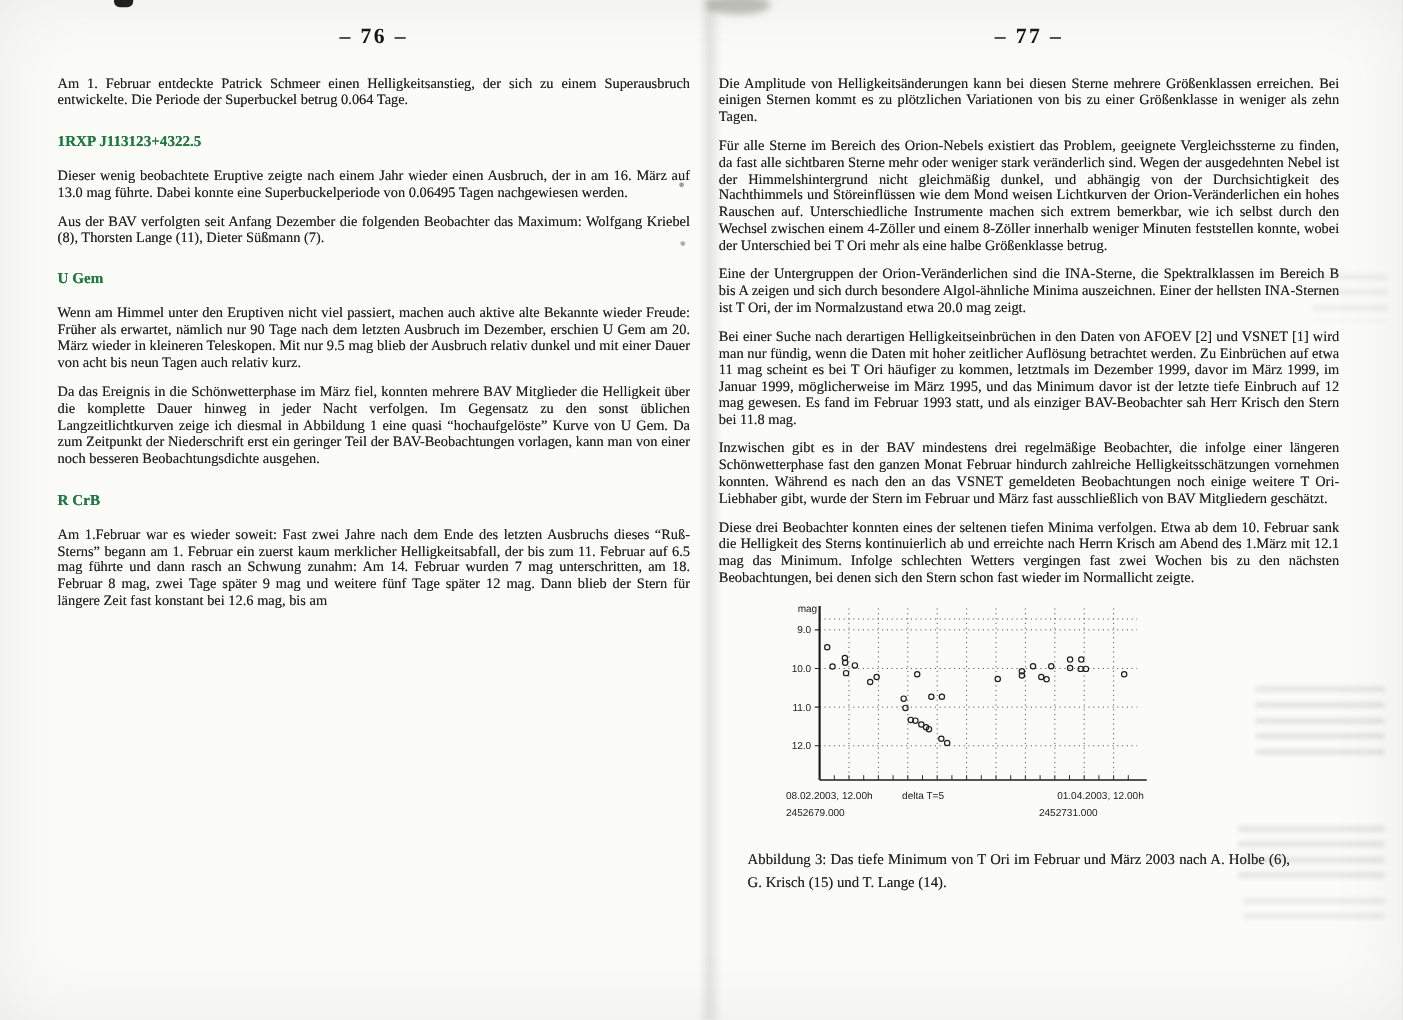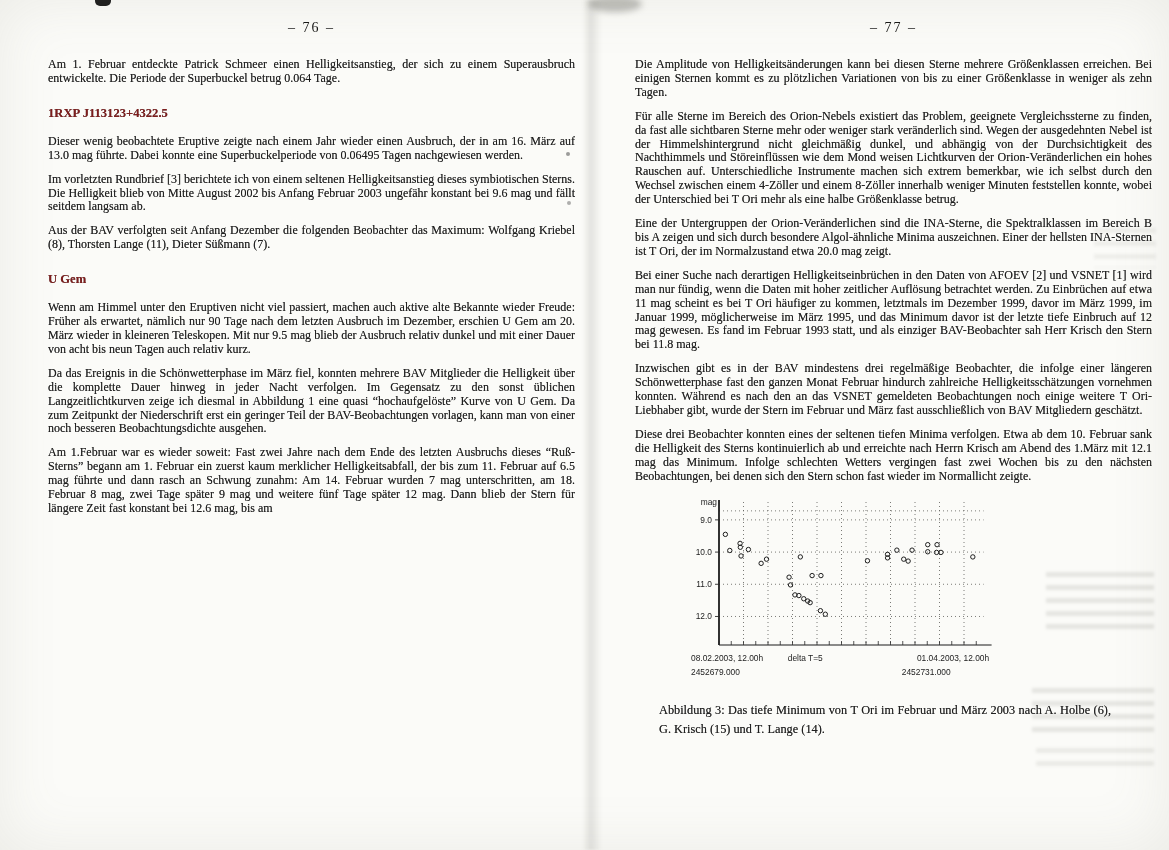--- a/index.html
+++ b/index.html
@@ -8,32 +8,32 @@
     background:#fbfbf8;
     font-family:"Liberation Serif", serif;
     color:#1f1f1f;
   }
   .scan::after{ 
     content:""; position:absolute; inset:0; pointer-events:none;
     box-shadow: inset 0 0 60px rgba(120,120,110,0.12);
   }
   .page{position:absolute; top:20px;}
   .page-left{left:48px; width:527px;}
-  .page-right{left:635px; width:517px;}
+  .page-right{left:599px; width:517px;}
   .page-num{
-    text-align:center; font-weight:normal; font-size:14px; letter-spacing:2px;
+    text-align:center; font-weight:bold; font-size:18px; letter-spacing:2px;
     margin-bottom:22px; color:#151515;
   }
   .page-body{ }
   .para{
     margin:0 0 10px 0; font-size:12px; line-height:1.16; text-align:justify;
     text-shadow:0 0 .35px rgba(20,20,20,.6);
   }
   .heading{
-    margin:20px 0 14px 0; font-size:12.6px; font-weight:bold; color:#7f1d1d;
+    margin:20px 0 14px 0; font-size:12.6px; font-weight:bold; color:#15803d;
     text-shadow:0 0 .35px rgba(20,20,20,.6);
   }
   .chart-wrap{ margin:12px 0 2px 50px; }
   .caption{
     margin:10px 0 11px 24px; width:452px; font-size:12.3px; line-height:1.5;
     text-align:justify; text-shadow:0 0 .35px rgba(20,20,20,.6);
   }
   
   .gutter{
     position:absolute; left:582px; top:0; width:20px; height:850px;
@@ -63,25 +63,25 @@
 <body>
 
 <div class="scan">
 
   <div class="page page-left">
     <div class="page-num">– 76 –</div>
     <div class="page-body" id="left-body">
         <p class="para">Am 1. Februar entdeckte Patrick Schmeer einen Helligkeitsanstieg, der sich zu einem Superausbruch entwickelte. Die Periode der Superbuckel betrug 0.064 Tage.</p>
         <h3 class="heading">1RXP J113123+4322.5</h3>
         <p class="para">Dieser wenig beobachtete Eruptive zeigte nach einem Jahr wieder einen Ausbruch, der in am 16. März auf 13.0 mag führte. Dabei konnte eine Superbuckelperiode von 0.06495 Tagen nachgewiesen werden.</p>
-        <p class="para">Im vorletzten Rundbrief [3] berichtete ich von einem seltenen Helligkeitsanstieg dieses symbiotischen Sterns. Die Helligkeit blieb von Mitte August 2002 bis Anfang Februar 2003 ungefähr konstant bei 9.6 mag und fällt seitdem langsam ab.</p>
         <p class="para">Aus der BAV verfolgten seit Anfang Dezember die folgenden Beobachter das Maximum: Wolfgang Kriebel (8), Thorsten Lange (11), Dieter Süßmann  (7).</p>
         <h3 class="heading">U Gem</h3>
         <p class="para">Wenn am Himmel unter den Eruptiven nicht viel passiert, machen auch aktive alte Bekannte wieder Freude: Früher als erwartet, nämlich nur 90 Tage nach dem letzten Ausbruch im Dezember, erschien U Gem am 20. März wieder in kleineren Teleskopen. Mit nur 9.5 mag blieb der Ausbruch relativ dunkel und mit einer Dauer von acht bis neun Tagen auch relativ kurz.</p>
         <p class="para">Da das Ereignis in die Schönwetterphase im März fiel, konnten mehrere BAV Mitglieder die Helligkeit über die komplette Dauer hinweg in jeder Nacht verfolgen. Im Gegensatz zu den sonst üblichen Langzeitlichtkurven zeige ich diesmal in Abbildung 1 eine quasi “hochaufgelöste”  Kurve von U Gem. Da zum Zeitpunkt der Niederschrift erst ein geringer Teil der BAV-Beobachtungen vorlagen, kann man von einer noch besseren Beobachtungsdichte ausgehen.</p>
+        <h3 class="heading">R CrB</h3>
         <p class="para">Am 1.Februar war es wieder soweit: Fast zwei Jahre nach dem Ende des letzten Ausbruchs dieses “Ruß-Sterns”  begann am 1. Februar ein zuerst kaum merklicher Helligkeitsabfall, der bis zum 11. Februar auf 6.5 mag führte und dann rasch an Schwung zunahm: Am 14. Februar wurden 7 mag unterschritten, am 18. Februar 8 mag, zwei Tage später 9 mag und weitere fünf Tage später 12 mag. Dann blieb der Stern für längere Zeit fast konstant bei 12.6 mag, bis am</p>
       </div>
   </div>
 
   <div class="page page-right">
     <div class="page-num">– 77 –</div>
     <div class="page-body" id="right-body">
         <p class="para">Die Amplitude von Helligkeitsänderungen kann bei diesen Sterne mehrere Größenklassen erreichen. Bei einigen Sternen kommt es zu plötzlichen Variationen von bis zu einer Größenklasse in weniger als zehn Tagen.</p>
         <p class="para">Für alle Sterne im Bereich des Orion-Nebels existiert das Problem, geeignete Vergleichssterne zu finden, da fast alle sichtbaren Sterne mehr oder weniger stark veränderlich sind. Wegen der ausgedehnten Nebel ist der Himmelshintergrund nicht gleichmäßig dunkel, und abhängig von der Durchsichtigkeit des Nachthimmels und Störeinflüssen wie dem Mond weisen Lichtkurven der Orion-Veränderlichen ein hohes Rauschen auf. Unterschiedliche Instrumente machen sich extrem bemerkbar, wie ich selbst durch den Wechsel zwischen einem 4-Zöller und einem 8-Zöller innerhalb weniger Minuten feststellen konnte, wobei der Unterschied bei T Ori mehr als eine halbe Größenklasse betrug.</p>
         <p class="para">Eine der Untergruppen der Orion-Veränderlichen sind die INA-Sterne, die Spektralklassen im Bereich B bis A zeigen und sich durch besondere Algol-ähnliche Minima auszeichnen. Einer der hellsten INA-Sternen ist T Ori, der im Normalzustand etwa 20.0 mag zeigt.</p>

